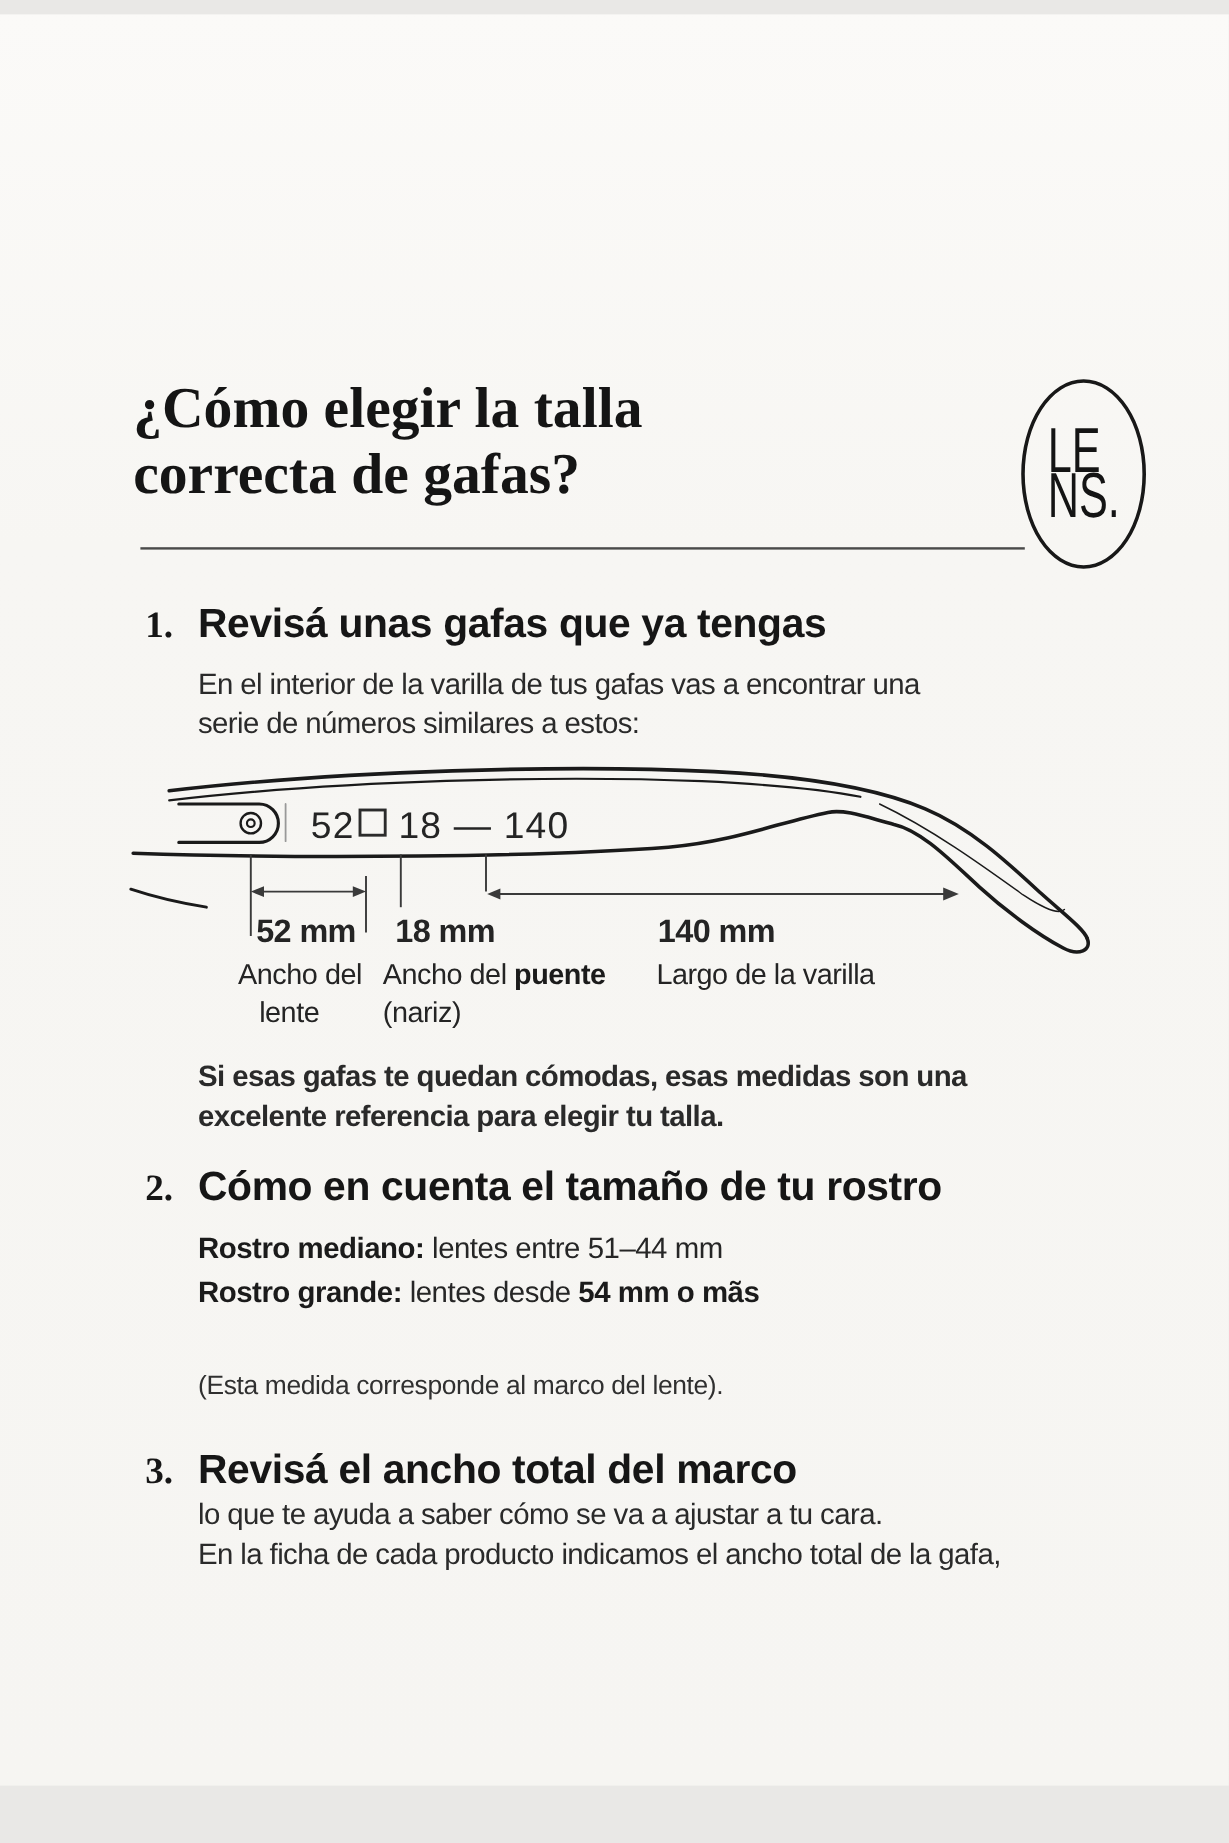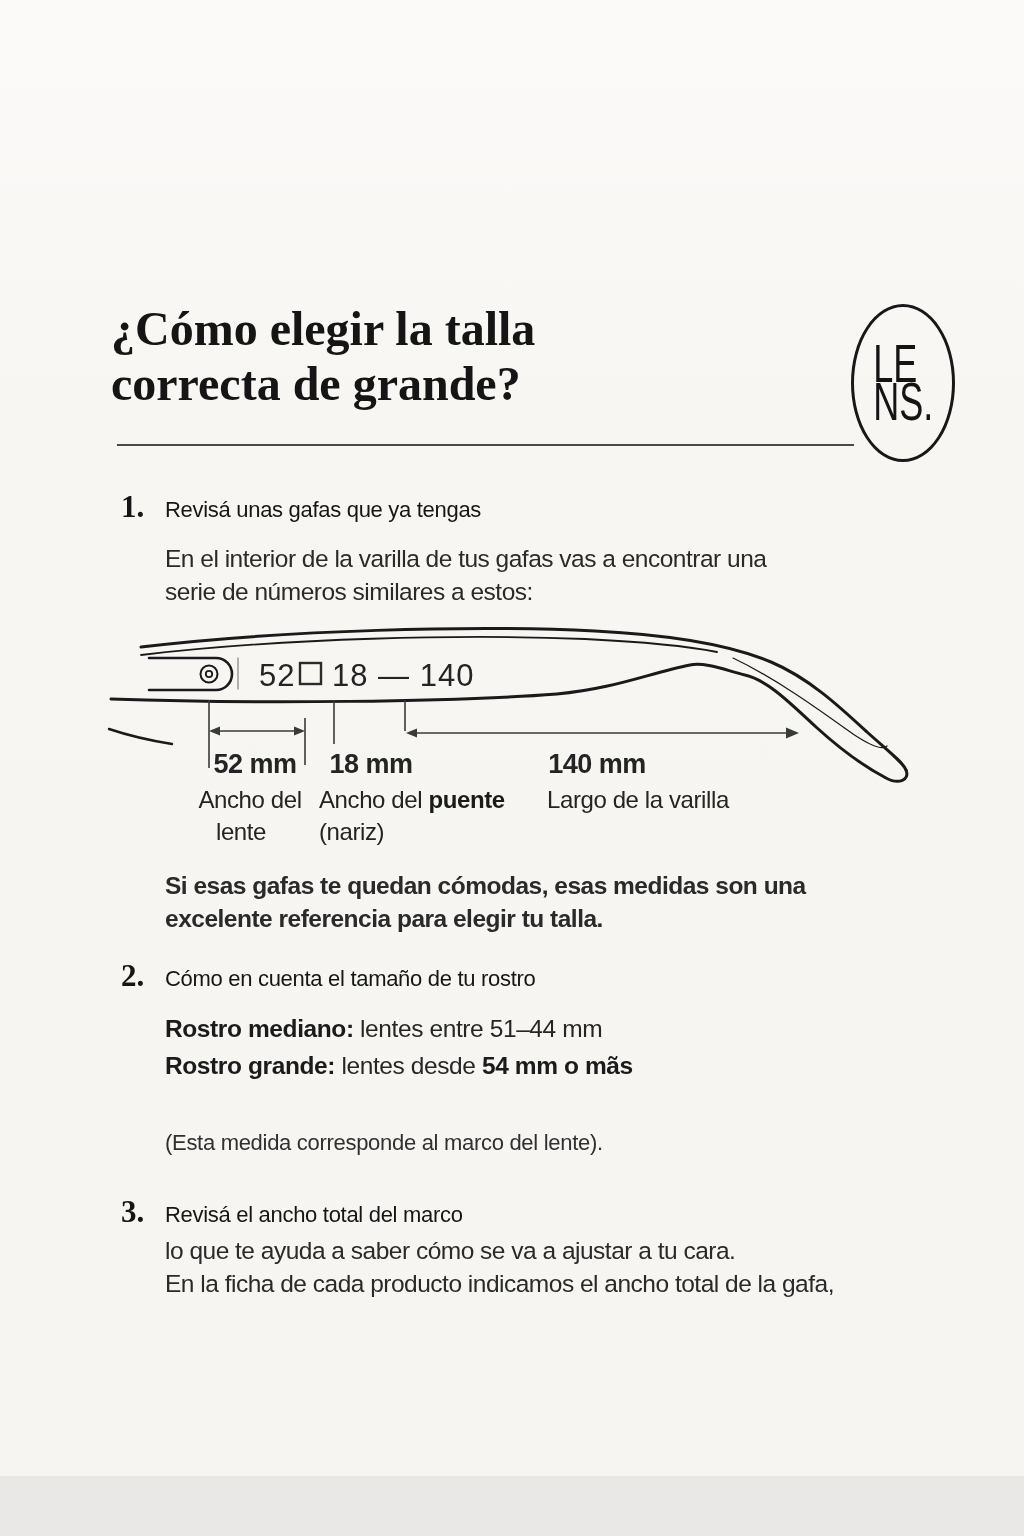--- a/index.html
+++ b/index.html
@@ -1,20 +1,20 @@
 <!DOCTYPE html>
 <html><head>
 <meta charset="utf-8">
 <style>
   html,body{margin:0;padding:0;}
   body{background:#e9e8e6;}
   .page{
     position:relative;
     width:1024px;height:1476px;
-    margin:0 auto;
+    margin:12px auto;
     background:linear-gradient(180deg,#fbfaf8 0%,#f7f6f3 30%,#f6f5f2 100%);
     overflow:hidden;
     font-family:"Liberation Sans",sans-serif;
     color:#262626;
   }
   
   .title{
     position:absolute;left:111px;top:301px;
     font-family:"Liberation Serif",serif;
     font-weight:700;
@@ -51,21 +51,21 @@
     display:flex;align-items:baseline;
     color:#161616;
   }
   .sec-num{
     font-family:"Liberation Serif",serif;
     font-size:31px;font-weight:600;
     width:44px;flex:0 0 44px;
   }
   .sec-title{
     font-family:"Liberation Sans",sans-serif;
-    font-size:22px;font-weight:400;
+    font-size:34px;font-weight:700;
     letter-spacing:-0.3px;
   }
   
   .body-block{
     position:absolute;left:165px;
     font-size:24.5px;line-height:33px;
     letter-spacing:-0.5px;
     color:#2a2a2a;
     font-weight:400;
   }
@@ -89,21 +89,21 @@
   .d-label{font-size:24px;fill:#262626;letter-spacing:-0.4px;}
   .d-label-bold{font-weight:700;fill:#1b1b1b;}
 </style>
 </head>
 <body>
 
 <div class="page">
 
   <div class="title">
     <div>¿Cómo elegir la talla</div>
-    <div>correcta de grande?</div>
+    <div>correcta de gafas?</div>
   </div>
 
   <div class="logo">
     <div class="logo-text">
       <div>LE</div>
       <div>NS.</div>
     </div>
   </div>
 
   <div class="divider"></div>

